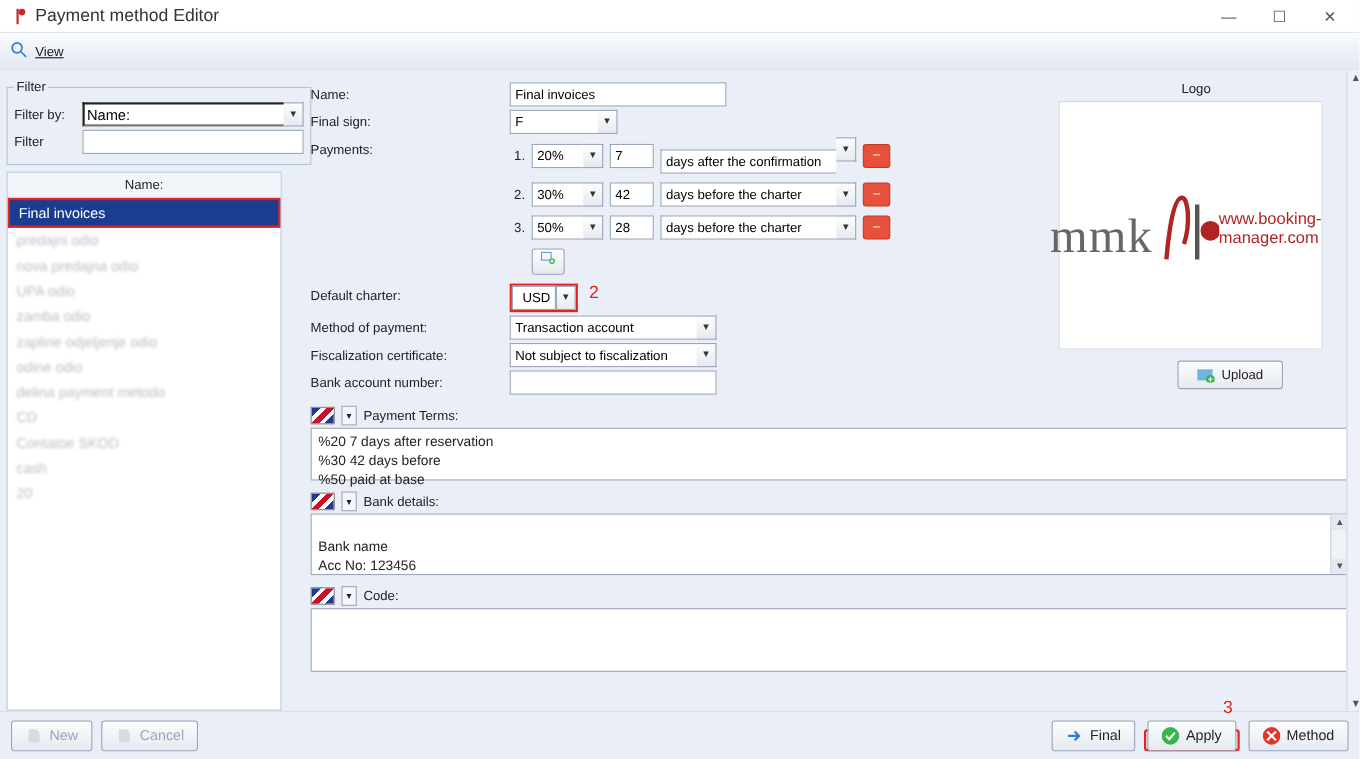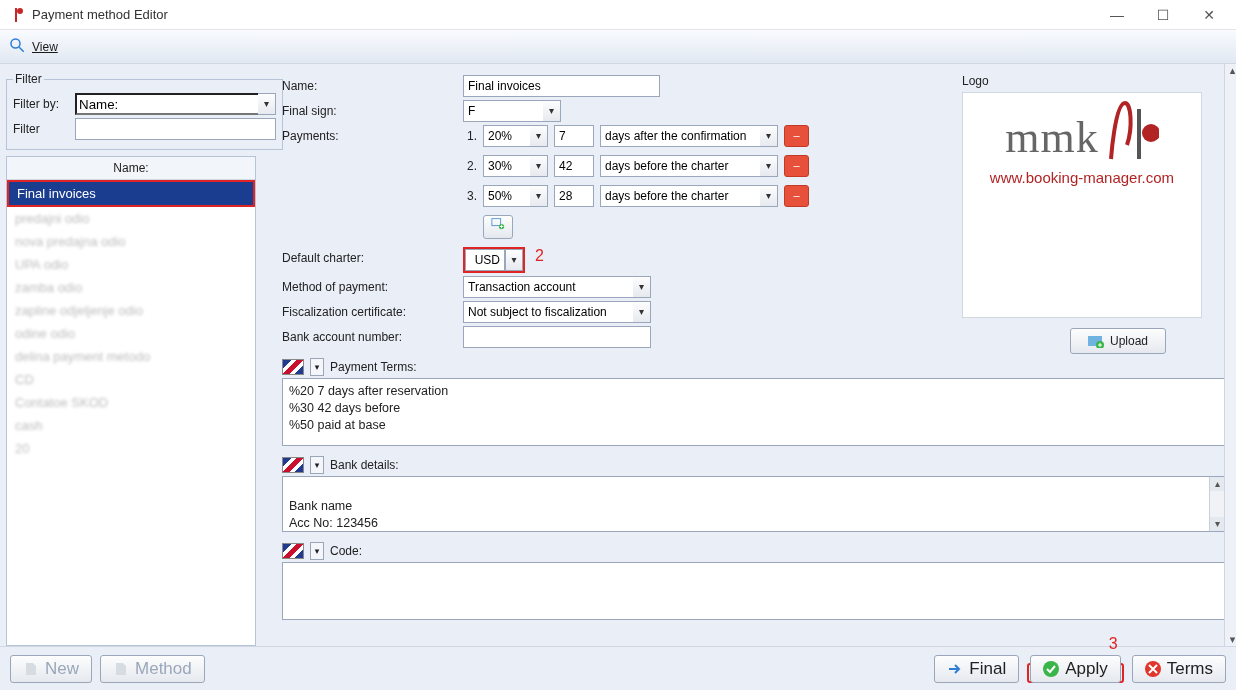--- a/index.html
+++ b/index.html
@@ -1,19 +1,19 @@
 <!DOCTYPE html>
 <html><head>
 <meta charset="utf-8">
 <style>
   * { box-sizing: border-box; font-family: "Segoe UI", Tahoma, sans-serif; }
   html,body { margin:0; padding:0; width:1236px; height:690px; background:#fff; font-size:12px; color:#222; }
   .titlebar { height:30px; display:flex; align-items:center; background:#fff; border-bottom:1px solid #e4e4e4; padding:0 4px 0 8px; }
   .titlebar .app-icon { width:16px; height:16px; margin-right:8px; }
-  .titlebar .title { flex:1; font-size:13px; color:#333; }
+  .titlebar .title { flex:1; font-size:16px; color:#333; }
   .win-btns { display:flex; }
   .win-btn { width:46px; height:30px; text-align:center; line-height:30px; font-size:14px; color:#555; }
   .menubar { height:34px; background:linear-gradient(#f9fbfe,#e1e8f2); border-bottom:1px solid #d0d7e2; display:flex; align-items:center; padding:0 8px; gap:6px; }
   .menubar .search-icon svg { width:18px; height:18px; }
   .menubar .view-label { text-decoration:underline; color:#1a1a1a; }
   .workspace { display:flex; height:calc(690px - 30px - 34px - 44px); background:#e9eef7; padding:8px 6px 0 6px; gap:20px; position:relative; }
   .left-pane { width:250px; display:flex; flex-direction:column; }
   fieldset.filter-box { border:1px solid #b7c4d8; padding:4px 6px 6px 6px; margin:0 0 6px 0; }
   fieldset.filter-box legend { font-size:12px; color:#222; padding:0 2px; }
   .filter-row { display:flex; align-items:center; margin:3px 0; gap:6px; }
@@ -39,37 +39,37 @@
   .days-input { width:40px; }
   .rel-select { width:176px; }
   .del-btn { width:25px; height:22px; background:#e7503a; border:1px solid #c23a26; border-radius:3px; color:#fff; font-size:11px; text-align:center; line-height:18px; }
   .add-btn { width:30px; height:24px; border:1px solid #9aa7bb; border-radius:3px; background:linear-gradient(#fefefe,#e4e8ee); text-align:center; line-height:20px; margin-left:20px; }
   .currency-wrap { display:inline-flex; border:2px solid #e02424; }
   .currency-input { width:40px; border:1px solid #9aa7bb; border-right:none;text-align:right; }
   .method-input { width:188px; }
   .fiscal-input { width:188px; }
   .bank-input { width:188px; height:22px; }
   .logo-block { position:absolute; right:18px; top:2px; width:250px; text-align:left; }
-  .logo-block .logo-label { display:block; margin-bottom:4px; }
-  .logo-image { width:240px; height:226px; background:#fff; border:1px solid #d2d8e2; display:flex; align-items:center; justify-content:flex-start; flex-direction:column; }
+  .logo-block .logo-label { display:block; margin-bottom:4px;text-align:center; }
+  .logo-image { width:240px; height:226px; background:#fff; border:1px solid #d2d8e2; display:flex; align-items:center; justify-content:flex-end; flex-direction:row; }
   .logo-image .mmk { font-family:Georgia,serif; font-size:44px; color:#666; letter-spacing:1px; }
   .logo-image .url { color:#b22424; font-size:15px; margin-top:6px; }
   .upload-btn { margin-top:10px; width:96px; height:26px; border:1px solid #9aa7bb; border-radius:3px; background:linear-gradient(#fdfdfd,#e5e9ef); display:inline-flex; align-items:center; justify-content:center; gap:6px; margin-left:108px; }
   .section-head { display:flex; align-items:center; gap:6px; margin-top:10px; }
   .flag-uk { width:22px; height:16px; background:linear-gradient(135deg,#203a8f 25%,#fff 25%,#fff 40%,#c8102e 40%,#c8102e 60%,#fff 60%,#fff 75%,#203a8f 75%); border:1px solid #888; }
   .flag-dd { width:14px; height:18px; border:1px solid #9aa7bb; background:#f4f6fa; text-align:center; font-size:9px; line-height:16px; }
   .terms-box, .bankd-box, .note-box { width:944px; border:1px solid #9aa7bb; background:#fff; padding:4px 6px; margin-top:2px; font-size:12.5px; line-height:1.35; white-space:pre-line; position:relative; }
-  .terms-box { height:68px; }
+  .terms-box { height:48px; }
   .bankd-box { height:56px; }
   .scrolly { position:absolute; right:0; top:0; bottom:0; width:16px; background:#f0f2f6; border-left:1px solid #c8cedb; }
   .scrolly .up,.scrolly .down { height:14px; text-align:center; font-size:10px; color:#555; background:#e4e8ef; }
   .note-box { height:58px; }
   .annot { position:absolute; color:#e02424; font-size:16px; font-weight:500; }
   .bottom-bar { height:44px; background:#e9eef7; border-top:1px solid #d0d7e2; display:flex; align-items:center; padding:0 10px; gap:8px; }
-  .btn { height:28px; border:1px solid #9aa7bb; border-radius:3px; background:linear-gradient(#fdfdfd,#e5e9ef); padding:0 12px; display:inline-flex; align-items:center; gap:6px; font-size:17px; }
+  .btn { height:28px; border:1px solid #9aa7bb; border-radius:3px; background:linear-gradient(#fdfdfd,#e5e9ef); padding:0 12px; display:inline-flex; align-items:center; gap:6px; font-size:13px; }
   .btn.disabled { color:#9aa7bb; }
   .spacer { flex:1; }
   .btn .ico { width:16px; height:16px; display:inline-block; }
   .ico-apply { background:#3ab54a; border-radius:50%; position:relative; }
   .ico-cancel { background:#e0362c; border-radius:50%; position:relative; }
   .apply-wrap { border:2px solid #e02424; border-radius:3px; padding:1px; }
   .right-scroll { position:absolute; right:-4px; top:0; bottom:0; width:16px; background:#eef1f7; border-left:1px solid #cfd6e2; }
   .right-scroll .arrow { position:absolute; left:0; right:0; text-align:center; font-size:11px; color:#555;}
   .right-scroll .arrow.up{top:0;} .right-scroll .arrow.down{bottom:0;}
   .with-dd { display:inline-flex; }
@@ -156,21 +156,21 @@
       <div class="form-label">Payments:</div>
       <div class="payments-col">
         <div class="payment-line">
           <span class="num">1.</span>
           <div class="with-dd">
               <input class="text pct-input" value="20%" style="">
               <span class="dropdown-btn">▾</span>
             </div>
           <input class="text days-input" value="7" style="">
           <div class="with-dd">
-              <input class="text rel-select" style="width: 160px;" value="days after the confirmation">
+              <input class="text rel-select" style="width: 160px; margin-top: 11px;" value="days after the confirmation">
               <span class="dropdown-btn">▾</span>
             </div>
           <div class="del-btn">–</div>
         </div>
         <div class="payment-line">
           <span class="num">2.</span>
           <div class="with-dd">
               <input class="text pct-input" value="30%" style="">
               <span class="dropdown-btn">▾</span>
             </div>
@@ -294,21 +294,21 @@
   <div class="btn disabled">
     <span class="ico"><svg viewBox="0 0 16 16">
           <path d="M3 2h7l3 3v9H3z" fill="#d7dbe2"></path>
         </svg></span>
     <span>New</span>
   </div>
   <div class="btn disabled">
     <span class="ico"><svg viewBox="0 0 16 16">
           <path d="M3 2h7l3 3v9H3z" fill="#d7dbe2"></path>
         </svg></span>
-    <span>Method</span>
+    <span>Cancel</span>
   </div>
   <div class="spacer"></div>
   <div class="btn">
     <span class="ico"><svg viewBox="0 0 16 16">
           <path d="M2 8h9M8 4l4 4-4 4" stroke="#2d7dd6" stroke-width="2" fill="none"></path>
         </svg></span>
     <span>Final</span>
   </div>
   <div style="position:relative;">
     <span class="annot" style="top:-20px; right:6px;">3</span>
@@ -318,15 +318,15 @@
               <path d="M4 8l3 3 5-6" stroke="#fff" stroke-width="2" fill="none"></path>
             </svg></span>
         <span>Apply</span>
       </div>
     </span>
   </div>
   <div class="btn">
     <span class="ico ico-cancel"><svg viewBox="0 0 16 16">
           <path d="M4 4l8 8M12 4l-8 8" stroke="#fff" stroke-width="2"></path>
         </svg></span>
-    <span>Terms</span>
+    <span>Method</span>
   </div>
 </div>
 
 </body></html>

